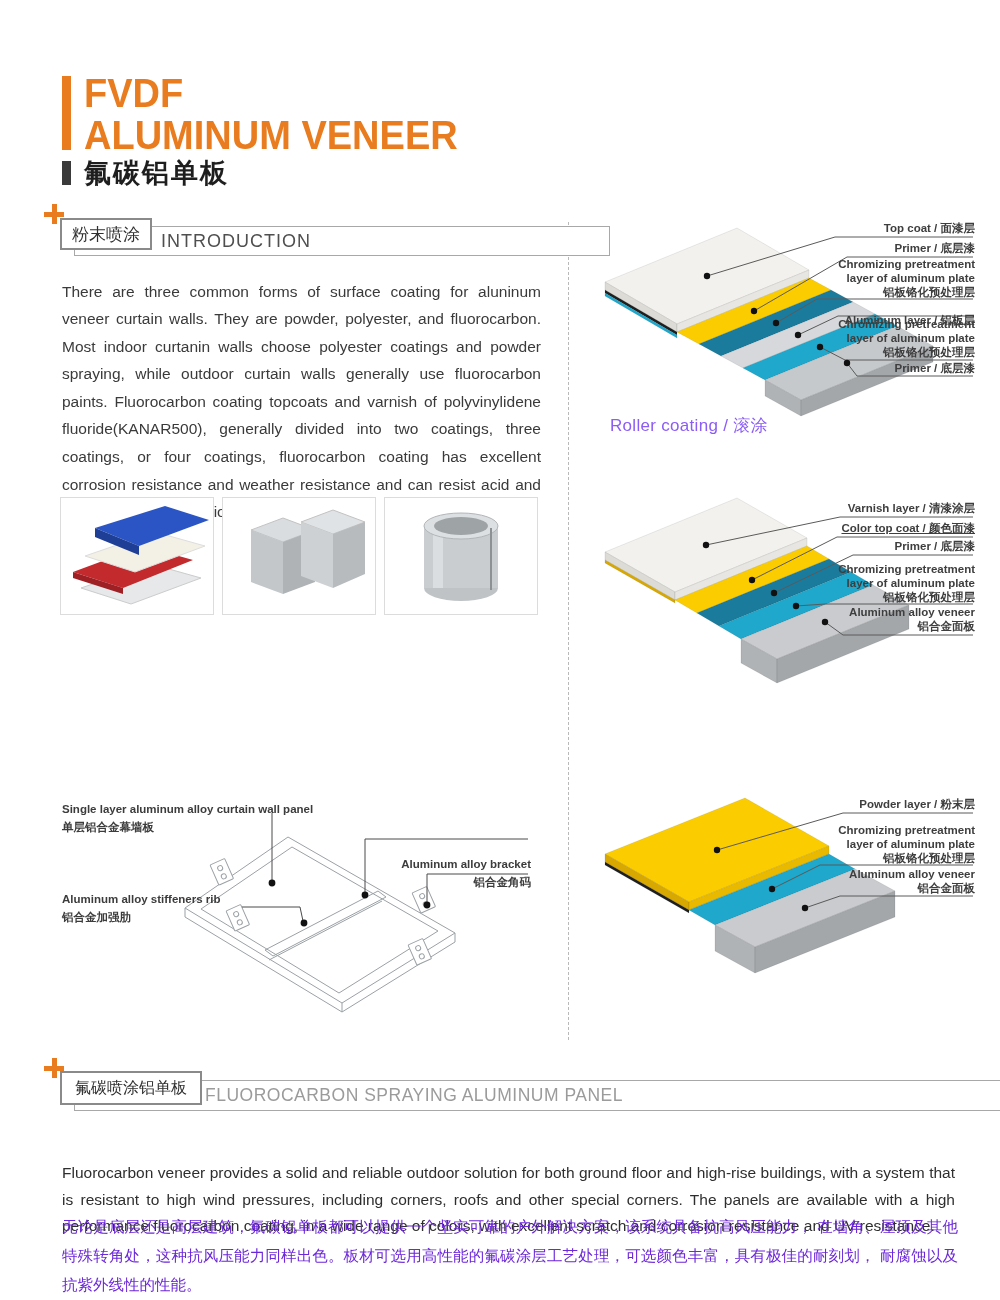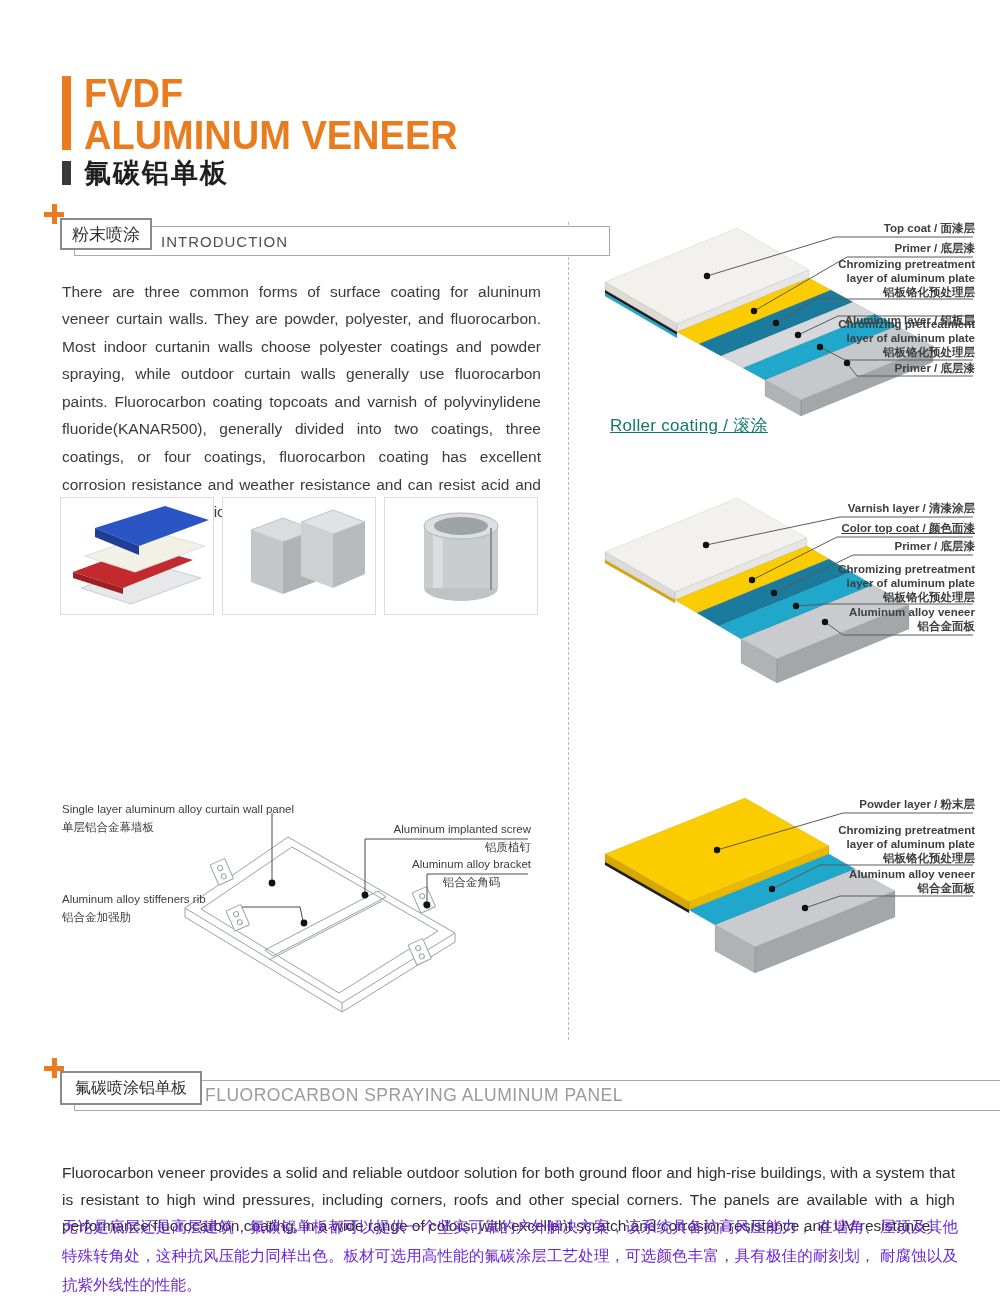--- a/index.html
+++ b/index.html
@@ -35,52 +35,52 @@
   
   .img-box{position:absolute;top:497px;width:152px;height:116px;border:1px solid #dcdcdc;background:#fff;}
 
   
   .divider{position:absolute;left:568px;top:222px;height:818px;width:0;border-left:1px dashed #b9b9b9;}
 
   
   .coat-fig{position:absolute;left:585px;width:392px;}
   .coat-label{position:absolute;right:2px;text-align:right;font-size:11.5px;line-height:13.8px;
               color:#3e3e3e;font-weight:600;white-space:pre-line;z-index:2;}
-  .coat-caption{position:absolute;left:610px;font-size:17px;color:#0f766e;letter-spacing:0.3px;text-decoration:underline;}
+  .coat-caption{position:absolute;left:610px;font-size:17px;color:#8b5cf6;letter-spacing:0.3px;}
 
   .leader{stroke:#5a5a5a;stroke-width:1;fill:none;}
   .dot{fill:#111;}
   .face{stroke:#00000022;stroke-width:0.6;}
   .face-white-fl{fill:#DCDBD6;} .face-white-fr{fill:#E7E6E2;}
   .face-dark{fill:#1f1f1f;} 
   .face-yellow-fl{fill:#D9A800;} .face-yellow-fr{fill:#E9B900;}
   .face-base-fl{fill:#B0B3B6;} .face-base-fr{fill:#A4A7AA;}
 
   
   .wireframe{position:absolute;left:60px;top:795px;width:485px;height:228px;}
-  .wf-label{position:absolute;font-size:11.5px;font-weight:400;color:#3c3c3c;line-height:17.5px;white-space:pre-line;}
+  .wf-label{position:absolute;font-size:11.5px;font-weight:700;color:#3c3c3c;line-height:17.5px;white-space:pre-line;}
   .wf-right{text-align:right;}
   .wf{stroke:#9ba1a5;stroke-width:1;fill:none;}
   .wf-line{stroke:#4a4a4a;stroke-width:1;fill:none;}
 
   .photo-svg{display:block;}
 </style>
 </head>
 <body>
 
 <div class="page">
 
   <div class="accent-bar"></div>
   <div class="title-line t1">FVDF</div>
   <div class="title-line t2">ALUMINUM VENEER</div>
   <div class="dark-bar"></div>
   <div class="subtitle-cn">氟碳铝单板</div>
 
   <span class="plus-icon" style="left:44px;top:204px;"></span>
-  <div class="head-box" style="left:74px;top:226px;width:448px;height:28px;padding-left:86px;font-size:15px;letter-spacing:1px;">
+  <div class="head-box" style="left:74px;top:226px;width:448px;height:28px;padding-left:86px;font-size:18px;letter-spacing:1px;">
     <span>INTRODUCTION</span>
   </div>
   <div class="tab-box" style="left:60px;top:218px;width:88px;height:28px;font-size:17px;">
     <span>粉末喷涂</span>
   </div>
 
   <p class="para para-en-top">There are three common forms of surface coating for aluninum veneer curtain walls. They are powder, polyester, and fluorocarbon. Most indoor curtanin walls choose polyester coatings and powder spraying, while outdoor curtain walls generally use fluorocarbon paints. Fluorocarbon coating topcoats and varnish of polyvinylidene fluoride(KANAR500), generally divided into two coatings, three coatings, or four coatings, fluorocarbon coating has excellent corrosion resistance and weather resistance and can resist acid and alkali rain, fog and various air pollution thing.</p>
 
   <div class="img-box" style="left:60px;">
     <svg class="photo-svg" width="152" height="116" viewBox="0 0 152 116">
@@ -155,23 +155,21 @@
         <circle class="dot" cx="212" cy="88" r="3.4"></circle>
       <polyline class="wf-line" points="468,44 305,44 305,100"></polyline>
         <circle class="dot" cx="305" cy="100" r="3.4"></circle>
       <polyline class="wf-line" points="468,79 367,79 367,110"></polyline>
         <circle class="dot" cx="367" cy="110" r="3.4"></circle>
       <polyline class="wf-line" points="182,112 240,112 243,126"></polyline>
         <circle class="dot" cx="244" cy="128" r="3.4"></circle>
     </svg>
     <div class="wf-label" style="left:2px;top:6px;">Single layer aluminum alloy curtain wall panel
 单层铝合金幕墙板</div>
-    <div class="wf-label wf-right" style="right:14px;top:26px;">Aluminum implanted screw
-铝质植钉</div>
-    <div class="wf-label wf-right" style="right:14px;top:61px;text-align:center;">Aluminum alloy bracket
+    <div class="wf-label wf-right" style="right:14px;top:61px;">Aluminum alloy bracket
 铝合金角码</div>
     <div class="wf-label" style="left:2px;top:96px;">Aluminum alloy stiffeners rib
 铝合金加强肋</div>
   </div>
 
   <div class="divider"></div>
 
   <div class="coat-fig" style="top:222px;height:200px;">
     <svg width="392" height="200" viewBox="0 0 392 200">
       <polygon class="face" points="20,60 152,6 224,48 92,102" fill="#F2F1ED"></polygon>

